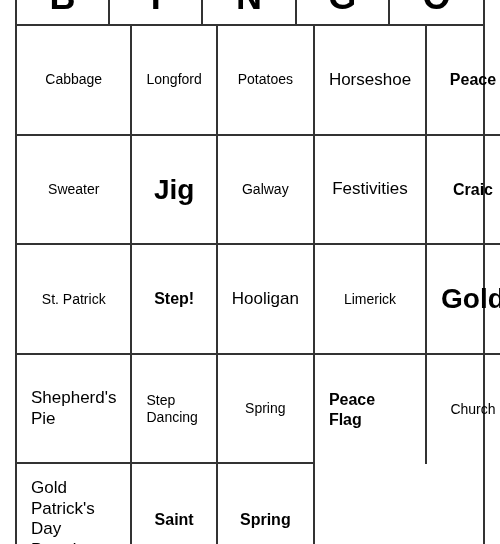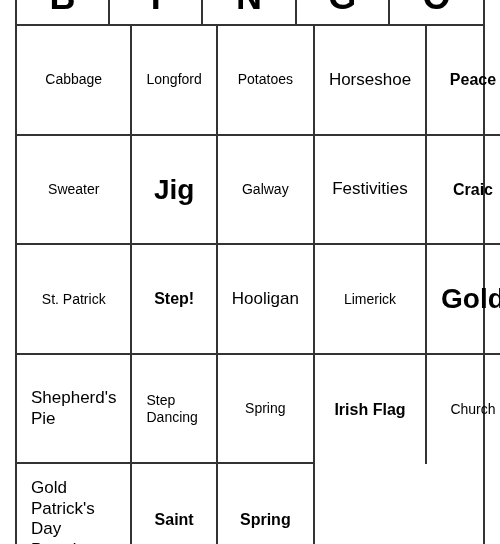--- a/index.html
+++ b/index.html
@@ -89,19 +89,19 @@
       <div class="bingo-cell small-text">Festivities</div>
       <div class="bingo-cell medium-text">Craic</div>
       <div class="bingo-cell">St. Patrick</div>
       <div class="bingo-cell medium-text">Step!</div>
       <div class="bingo-cell small-text">Hooligan</div>
       <div class="bingo-cell">Limerick</div>
       <div class="bingo-cell large-text">Gold</div>
       <div class="bingo-cell small-text">Shepherd's Pie</div>
       <div class="bingo-cell">Step Dancing</div>
       <div class="bingo-cell">Spring</div>
-      <div class="bingo-cell medium-text">Irish Flag</div>
+      <div class="bingo-cell medium-text">Peace Flag</div>
       <div class="bingo-cell">Church</div>
       <div class="bingo-cell small-text">Gold Patrick's Day Parade</div>
       <div class="bingo-cell medium-text">Saint</div>
       <div class="bingo-cell medium-text">Spring</div>
     </div>
 </div>
 
 </body></html>

